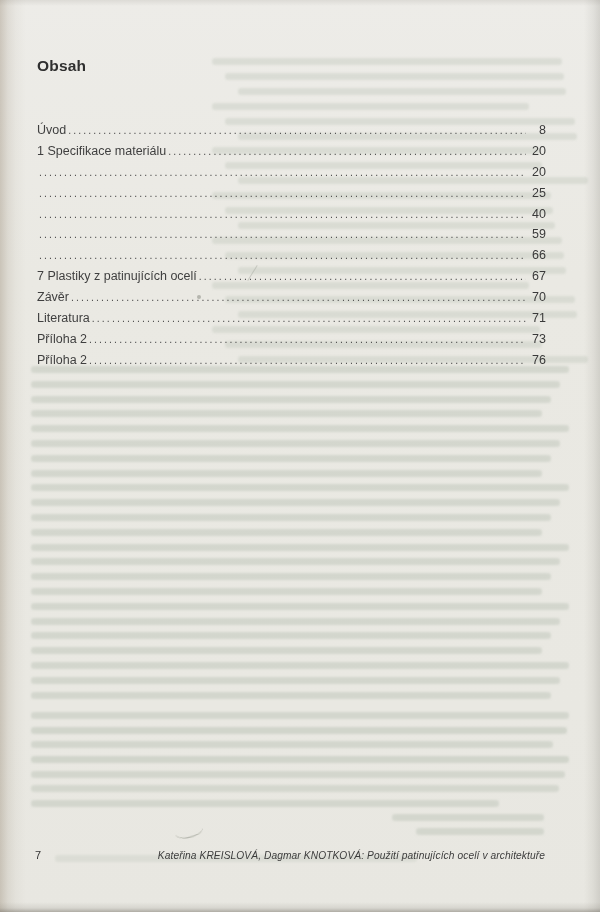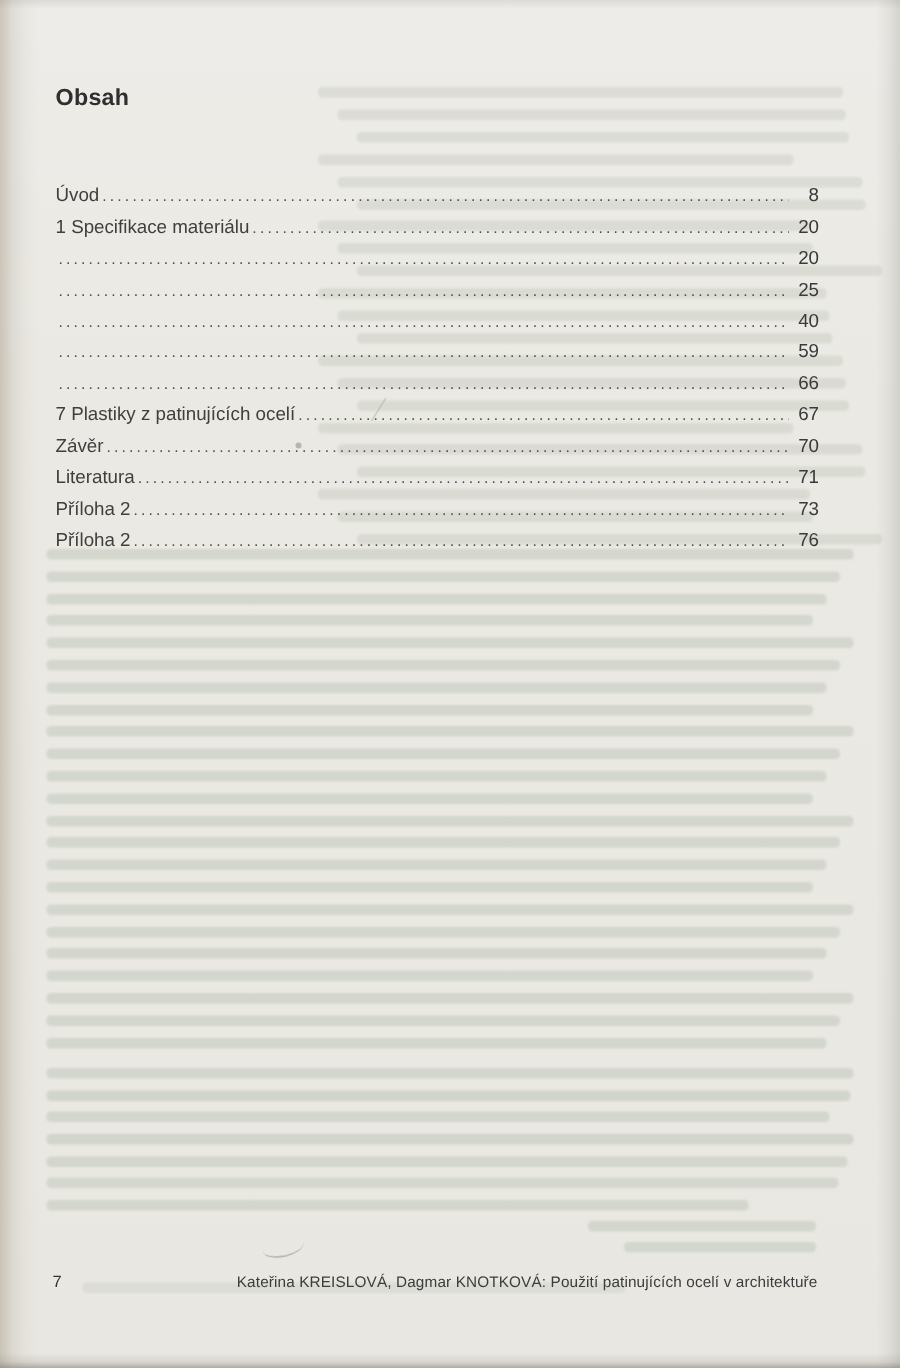--- a/index.html
+++ b/index.html
@@ -34,21 +34,21 @@
   .row{display:flex;align-items:baseline;height:20.9px;font-size:12.5px;color:#3f3f3f;}
   .label{white-space:nowrap;}
   .leader{flex:1;overflow:hidden;white-space:nowrap;font-size:10.5px;letter-spacing:2.1px;color:#4e4e4e;padding:0 2px;}
   .num{min-width:20px;text-align:right;color:#3a3a3a;}
 
   .footer{
     position:absolute;z-index:2;left:35px;right:55px;top:849px;
     display:flex;justify-content:space-between;align-items:baseline;
   }
   .pnum{font-size:11px;color:#333;}
-  .running{font-size:10.2px;color:#3c3c3c;letter-spacing:.1px;}
+  .running{font-size:10.2px;font-style:italic;color:#3c3c3c;letter-spacing:.1px;}
 
   
   .speck{position:absolute;z-index:2;border-radius:50%;}
   .speck-1{left:197px;top:295px;width:4px;height:4px;background:rgba(128,132,122,.5);}
   .scratch{position:absolute;z-index:2;left:252px;top:264px;width:1px;height:18px;
     background:rgba(150,155,145,.38);transform:rotate(32deg);}
   .squiggle{position:absolute;z-index:2;left:175px;top:824px;width:28px;height:13px;
     border-bottom:1.6px solid rgba(118,124,112,.55);border-radius:0 0 60% 40%;
     transform:rotate(-8deg);filter:blur(.3px);}
 </style>

